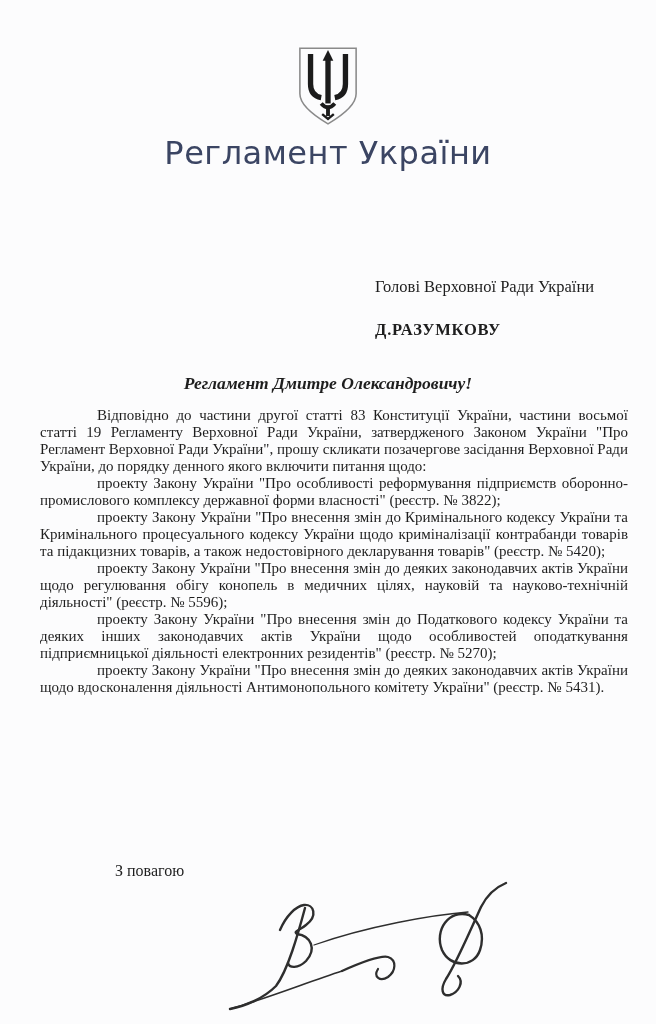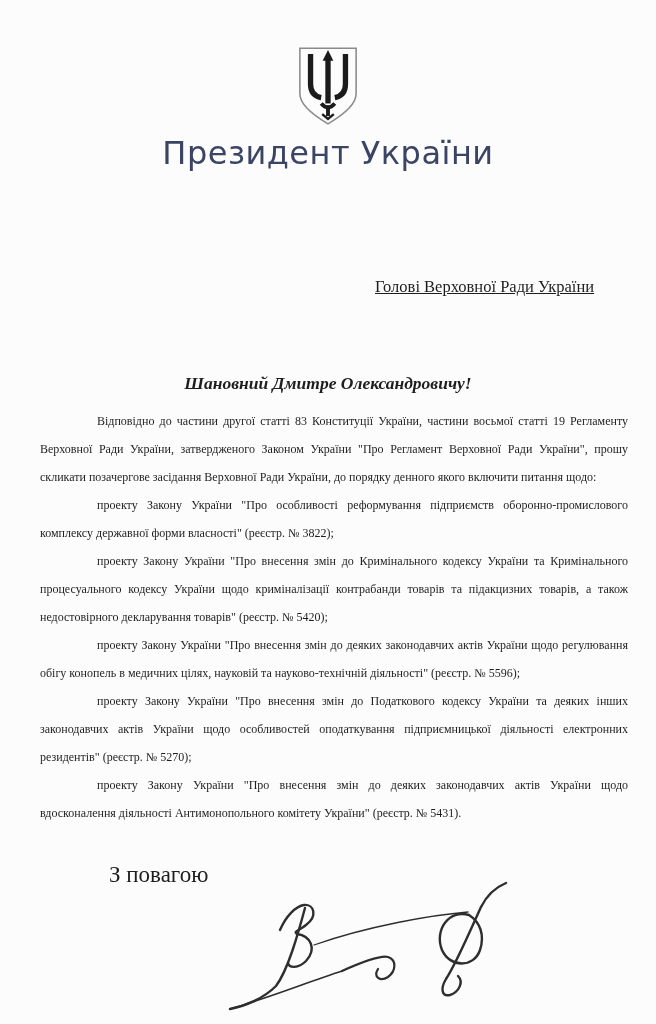--- a/index.html
+++ b/index.html
@@ -15,32 +15,32 @@
   .letterhead{position:absolute;top:0;left:0;width:656px;text-align:center;}
   .emblem{display:block;margin:44px auto 0;width:64px;height:84px;}
   .letterhead-title{
     margin-top:6px;
     font-family:"DejaVu Sans", sans-serif;
     font-size:32px;
     font-weight:400;
     letter-spacing:0.5px;
     color:#3b4563;
   }
-  .recipient{position:absolute;left:375px;top:277px;width:270px;font-size:16.5px;text-decoration:underline;}
+  .recipient{position:absolute;left:375px;top:277px;width:270px;font-size:16.5px;}
   .recipient-name{margin-top:23px;font-weight:bold;letter-spacing:0.8px;font-size:16.5px;}
   .salutation{
     position:absolute;left:0;top:373px;width:656px;
     text-align:center;font-weight:bold;font-style:italic;font-size:17.5px;
   }
   .body-text{
     position:absolute;left:40px;top:407px;width:588px;
-    font-size:12px;line-height:28px;text-align:justify;
+    font-size:15px;line-height:17px;text-align:justify;
   }
   .body-text p{margin:0;text-indent:57px;}
-  .valediction{position:absolute;left:109px;top:862px;font-size:23px;}
+  .valediction{position:absolute;left:115px;top:862px;font-size:16px;}
   .signature{position:absolute;left:218px;top:878px;width:300px;height:146px;}
   .signer{
     position:absolute;right:21px;top:943px;
     font-weight:bold;font-size:16.5px;letter-spacing:0.6px;
   }
   .footer-ref{position:absolute;left:8px;top:968px;font-size:15px;}
 </style>
 </head>
 <body>
 
@@ -52,28 +52,29 @@
       <g stroke="#1b1b1b" fill="none" stroke-linecap="butt">
         <path d="M15,9 V40 Q15,52 26,54" stroke-width="5.5"></path>
         <path d="M51,9 V40 Q51,52 40,54" stroke-width="5.5"></path>
         <path d="M33,12 V60" stroke-width="5.5"></path>
         <path d="M26,60 Q33,68 40,60" stroke-width="4"></path>
         <path d="M33,62 V73" stroke-width="4"></path>
         <path d="M27,71 L33,76 L39,71" stroke-width="2.5"></path>
       </g>
       <polygon points="33,5 27.5,16 38.5,16" fill="#1b1b1b"></polygon>
     </svg>
-    <div class="letterhead-title">Президент України</div>
+    <div class="letterhead-title">Регламент України</div>
   </div>
 
   <div class="recipient">
     <div>Голові Верховної Ради України</div>
+    <div class="recipient-name">Д.РАЗУМКОВУ</div>
   </div>
 
-  <div class="salutation">Шановний Дмитре Олександровичу!</div>
+  <div class="salutation">Регламент Дмитре Олександровичу!</div>
 
   <div class="body-text">
     <p>Відповідно до частини другої статті 83 Конституції України, частини восьмої статті 19 Регламенту Верховної Ради України, затвердженого Законом України "Про Регламент Верховної Ради України", прошу скликати позачергове засідання Верховної Ради України, до порядку денного якого включити питання щодо:</p>
     <p>проекту Закону України "Про особливості реформування підприємств оборонно-промислового комплексу державної форми власності" (реєстр. № 3822);</p>
     <p>проекту Закону України "Про внесення змін до Кримінального кодексу України та Кримінального процесуального кодексу України щодо криміналізації контрабанди товарів та підакцизних товарів, а також недостовірного декларування товарів" (реєстр. № 5420);</p>
     <p>проекту Закону України "Про внесення змін до деяких законодавчих актів України щодо регулювання обігу конопель в медичних цілях, науковій та науково-технічній діяльності" (реєстр. № 5596);</p>
     <p>проекту Закону України "Про внесення змін до Податкового кодексу України та деяких інших законодавчих актів України щодо особливостей оподаткування підприємницької діяльності електронних резидентів" (реєстр. № 5270);</p>
     <p>проекту Закону України "Про внесення змін до деяких законодавчих актів України щодо вдосконалення діяльності Антимонопольного комітету України" (реєстр. № 5431).</p>
   </div>
 

